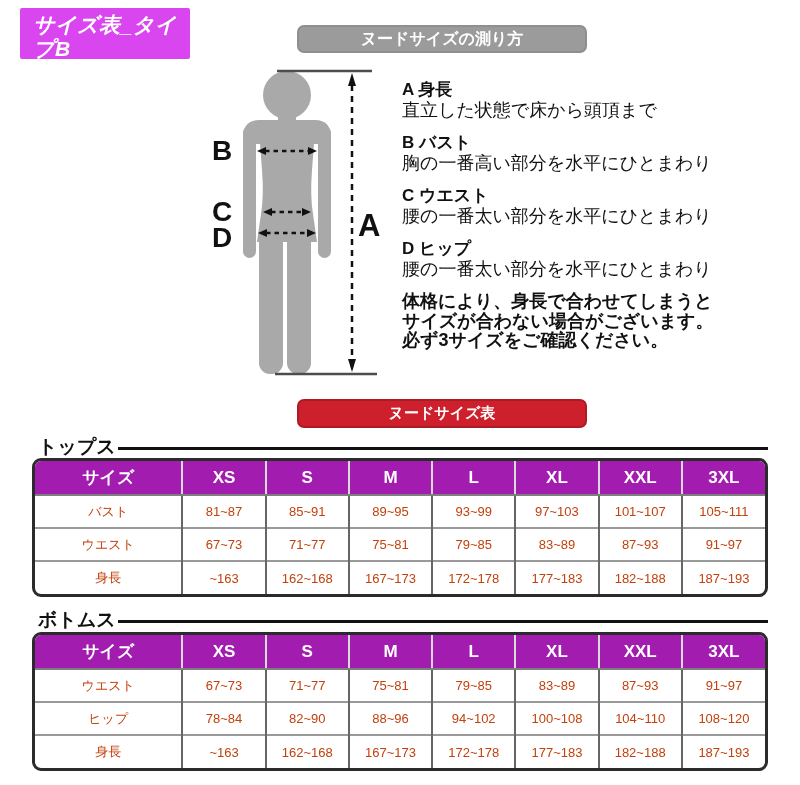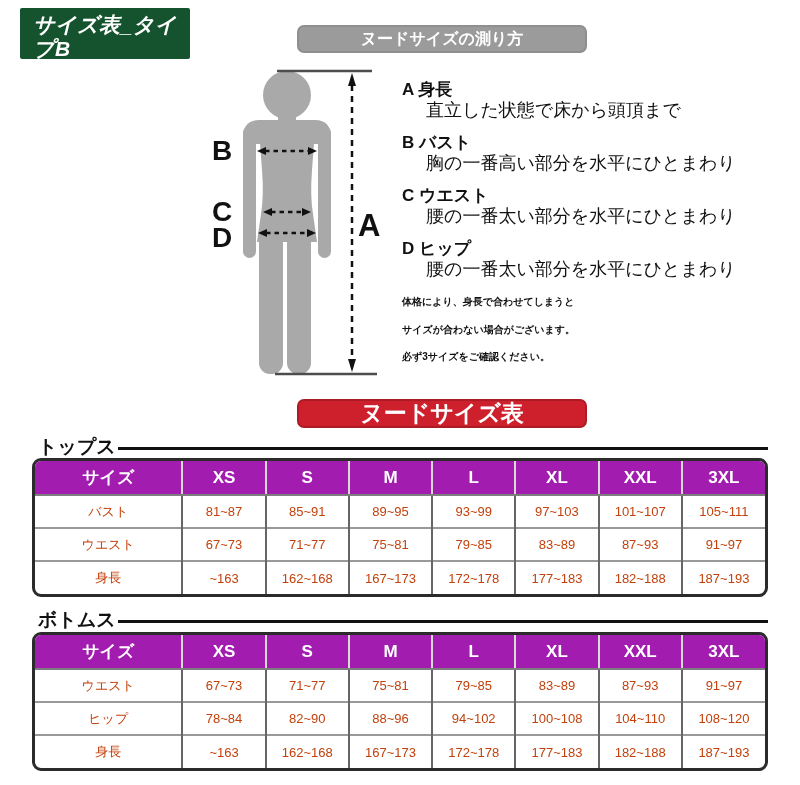--- a/index.html
+++ b/index.html
@@ -2,42 +2,42 @@
 <html><head>
 <meta charset="utf-8">
 <style>
   * { margin:0; padding:0; box-sizing:border-box; }
   html,body { background:#fff; }
   body { font-family:"Liberation Sans","DejaVu Sans",sans-serif; color:#111; }
   .page { position:relative; width:800px; height:785px; background:#fff; overflow:hidden; }
 
   
   .badge { position:absolute; left:20px; top:8px; width:170px; height:51px;
-           background:#14532d; border-radius:2px; color:#fff; padding:5px 0 0 13px; }
+           background:#d946ef; border-radius:2px; color:#fff; padding:5px 0 0 13px; }
   .badge .t { font-size:21px; font-weight:800; font-style:italic; letter-spacing:.5px; line-height:24px; }
   .badge .s { font-size:13px; font-weight:700; font-style:italic; line-height:16px; }
 
   
   .pill { position:absolute; display:flex; align-items:center; justify-content:center;
           color:#fff; font-weight:700; border-radius:7px;margin-left:32px; }
   .pill.gray { left:265px; top:25px; width:290px; height:28px; background:#9B9B9B;
                border:2px solid #8F8F8F; font-size:16px; }
   .pill.red  { left:265px; top:399px; width:290px; height:29px; background:#CE202C;
-               border:2px solid #AD1B24; font-size:23px; }
+               border:2px solid #AD1B24; font-size:15px; }
 
   
   .figure { position:absolute; left:185px; top:58px; width:210px; height:330px; }
 
   
   .descs { position:absolute; left:402px; top:80px; width:372px; }
   .m-item { margin-bottom:13px; }
   .m-head { font-size:17px; font-weight:700; line-height:19px; margin-bottom:1px; }
-  .m-desc { font-size:18px; font-weight:400; line-height:20px;margin-left:24px; }
+  .m-desc { font-size:18px; font-weight:400; line-height:20px; }
   .notes { margin-top:6px; }
-  .note-line { font-size:10px; font-weight:700; line-height:19.5px;margin-top:8px; }
+  .note-line { font-size:18px; font-weight:700; line-height:19.5px; }
 
   
   .sec-title { position:absolute; left:38px; width:730px; display:flex; align-items:center; gap:2px; }
   .sec-title .txt { font-size:19px; font-weight:800; white-space:nowrap; }
   .sec-title .rule { flex:1; border-top:3px solid #111; margin-top:2px; }
   .sec-title.tops { top:434px; }
   .sec-title.bottoms { top:607px; }
 
   
   .tbl-wrap { position:absolute; left:32px; width:736px; border:3px solid #2B2B2B;

